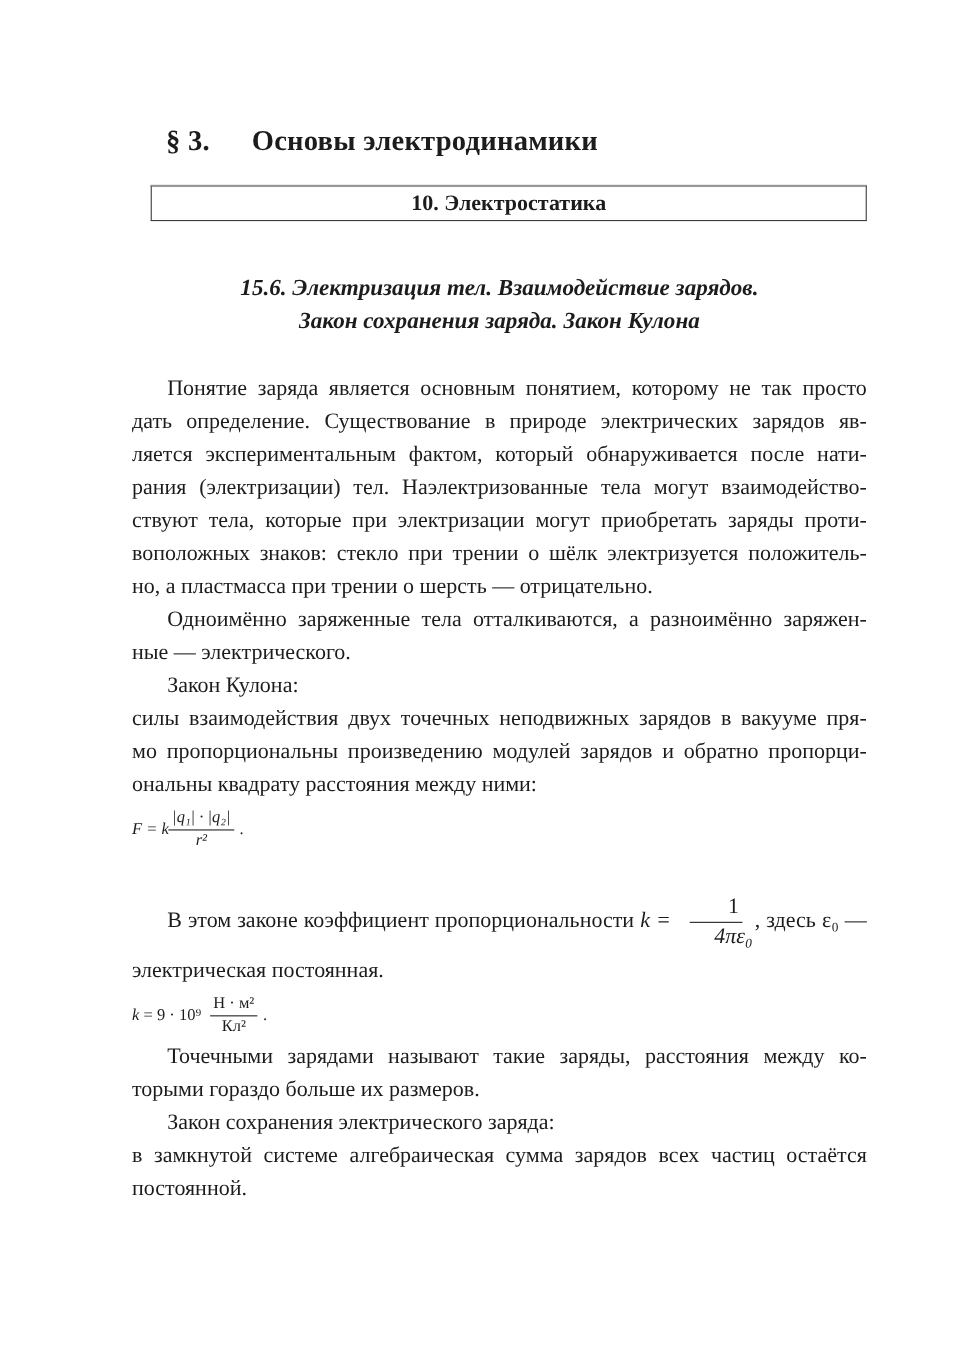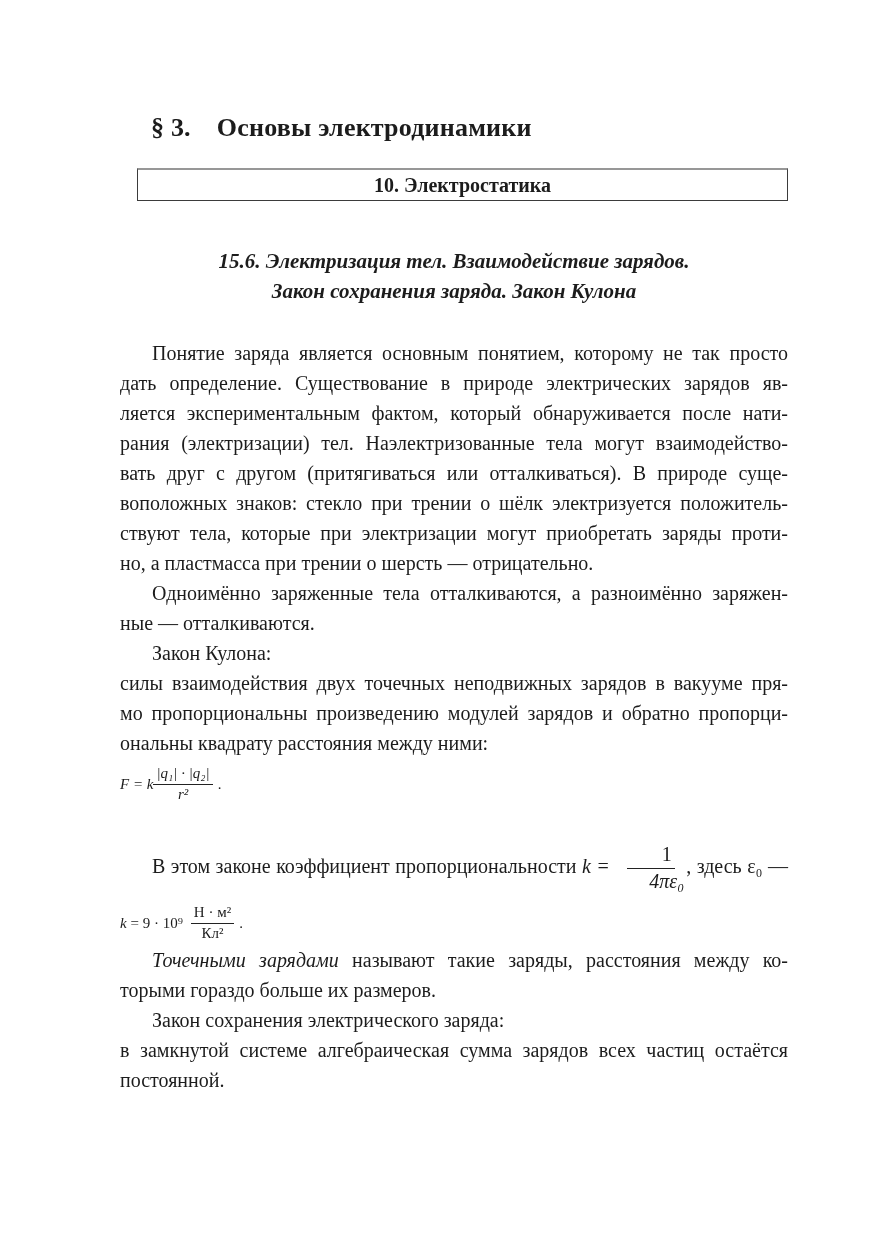--- a/index.html
+++ b/index.html
@@ -2,33 +2,33 @@
 <html lang="ru"><head>
 <meta charset="utf-8">
 <style>
   html,body{margin:0;padding:0;background:#ffffff;}
   .page{position:relative;width:878px;height:1240px;background:#fff;color:#1c1c1c;
         font-family:"Liberation Serif","DejaVu Serif",serif;overflow:hidden;}
   .content{padding:0 90px 0 120px;}
 
   .doc-header{padding-top:112px;padding-left:31px;font-size:26px;font-weight:700;line-height:32px;
               letter-spacing:.2px;white-space:nowrap;}
-  .doc-header .title{margin-left:26px;}
+  .doc-header .title{margin-left:38px;}
 
   .chapter-box{margin-top:24px;margin-left:17px;border:1px solid #3b3b3b;border-top:2px solid #979797;
                text-align:center;font-size:20px;font-weight:700;line-height:30px;height:30px;}
 
   .subheading{margin-top:45px;font-size:21px;font-weight:700;font-style:italic;text-align:center;line-height:30px;}
 
   .body-start{margin-top:32px;}
   .line{font-size:20px;line-height:30px;text-align:justify;text-align-last:justify;}
   .last{text-align-last:left;}
   .ind{text-indent:32px;}
   .bold-line{font-weight:400;text-align-last:left;}
-  .it{font-style:italic;}
+  .it{}
   .mi{font-style:italic;}
 
   .formula{display:flex;justify-content:flex-start;align-items:center;font-size:15px;margin:7px 0 3px;}
   .frac{display:inline-flex;flex-direction:column;align-items:center;text-align:center;vertical-align:middle;}
   .formula .frac{margin:0 2px 0 0;}
   .num{display:block;padding:0 3px 2px;border-bottom:1.5px solid #222;white-space:nowrap;}
   .den{display:block;padding-top:1px;white-space:nowrap;}
   .mpost{align-self:center;margin-left:3px;}
 
   .mathline .frac{font-size:20px;margin:0 2px;}
@@ -51,29 +51,28 @@
     <div class="subheading">
       <div>15.6. Электризация тел. Взаимодействие зарядов.</div>
       <div>Закон сохранения заряда. Закон Кулона</div>
     </div>
 
     <div class="body-start">
       <div class="line ind">Понятие заряда является основным понятием, которому не так просто</div>
       <div class="line">дать определение. Существование в природе электрических зарядов яв-</div>
       <div class="line">ляется экспериментальным фактом, который обнаруживается после нати-</div>
       <div class="line">рания (электризации) тел. Наэлектризованные тела могут взаимодейство-</div>
-      <div class="line">вать друг с другом (притягиваться или отталкиваться). В природе суще-</div>
+      <div class="line">ствуют тела, которые при электризации могут приобретать заряды проти-</div>
       <div class="line">воположных знаков: стекло при трении о шёлк электризуется положитель-</div>
-      <div class="line">ствуют тела, которые при электризации могут приобретать заряды проти-</div>
       <div class="line last">но, а пластмасса при трении о шерсть — отрицательно.</div>
     </div>
 
     <div>
       <div class="line ind">Одноимённо заряженные тела отталкиваются, а разноимённо заряжен-</div>
-      <div class="line last">ные — отталкиваются.</div>
+      <div class="line last">ные — электрического.</div>
     </div>
 
     <div class="line ind bold-line">Закон Кулона:</div>
 
     <div>
       <div class="line">силы взаимодействия двух точечных неподвижных зарядов в вакууме пря-</div>
       <div class="line">мо пропорциональны произведению модулей зарядов и обратно пропорци-</div>
       <div class="line last">ональны квадрату расстояния между ними:</div>
     </div>
 
@@ -88,20 +87,21 @@
 
     <div>
       <div class="line ind mathline">
         <span>В этом законе коэффициент пропорциональности</span>
         <span class="mi">k =</span>
         <span class="frac">
             <span class="num">1</span>
             <span class="den mi">4πε₀</span>
           </span><span>, здесь ε₀ —</span>
       </div>
+      <div class="line last">электрическая постоянная.</div>
     </div>
 
     <div class="formula">
       <span class="mi">k</span>&nbsp;<span>= 9 · 10⁹</span><span class="frac" style="margin-left:8px;">
           <span class="num">Н · м²</span>
           <span class="den">Кл²</span>
         </span><span class="mpost">.</span>
     </div>
 
     <div>

